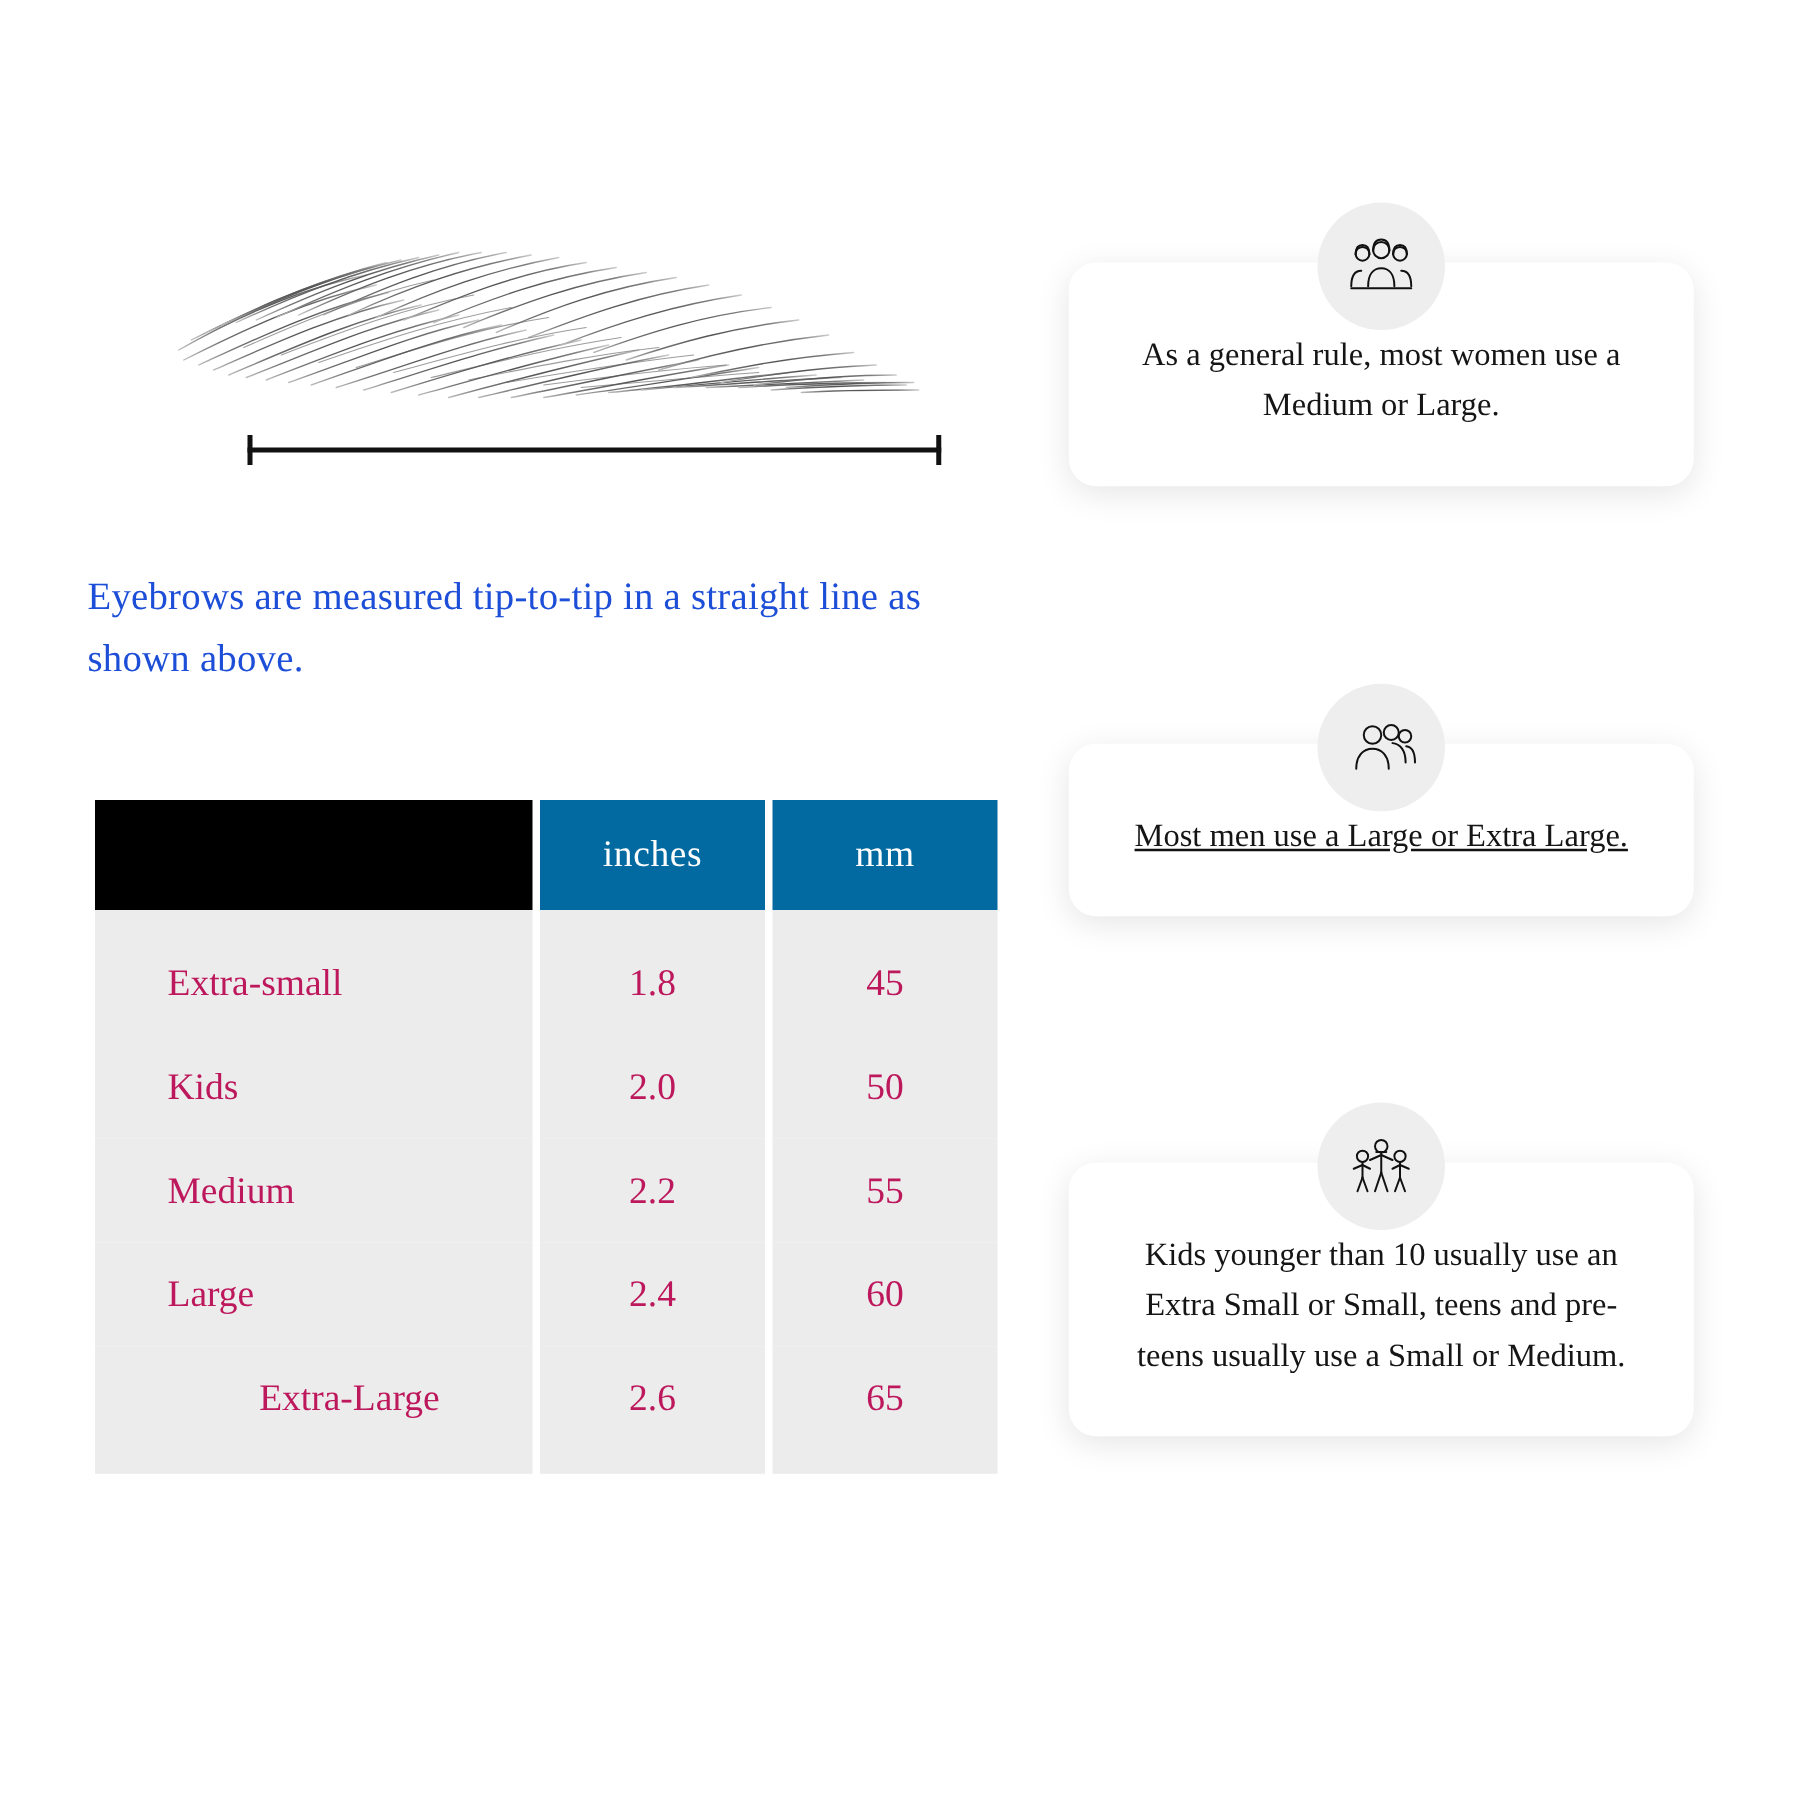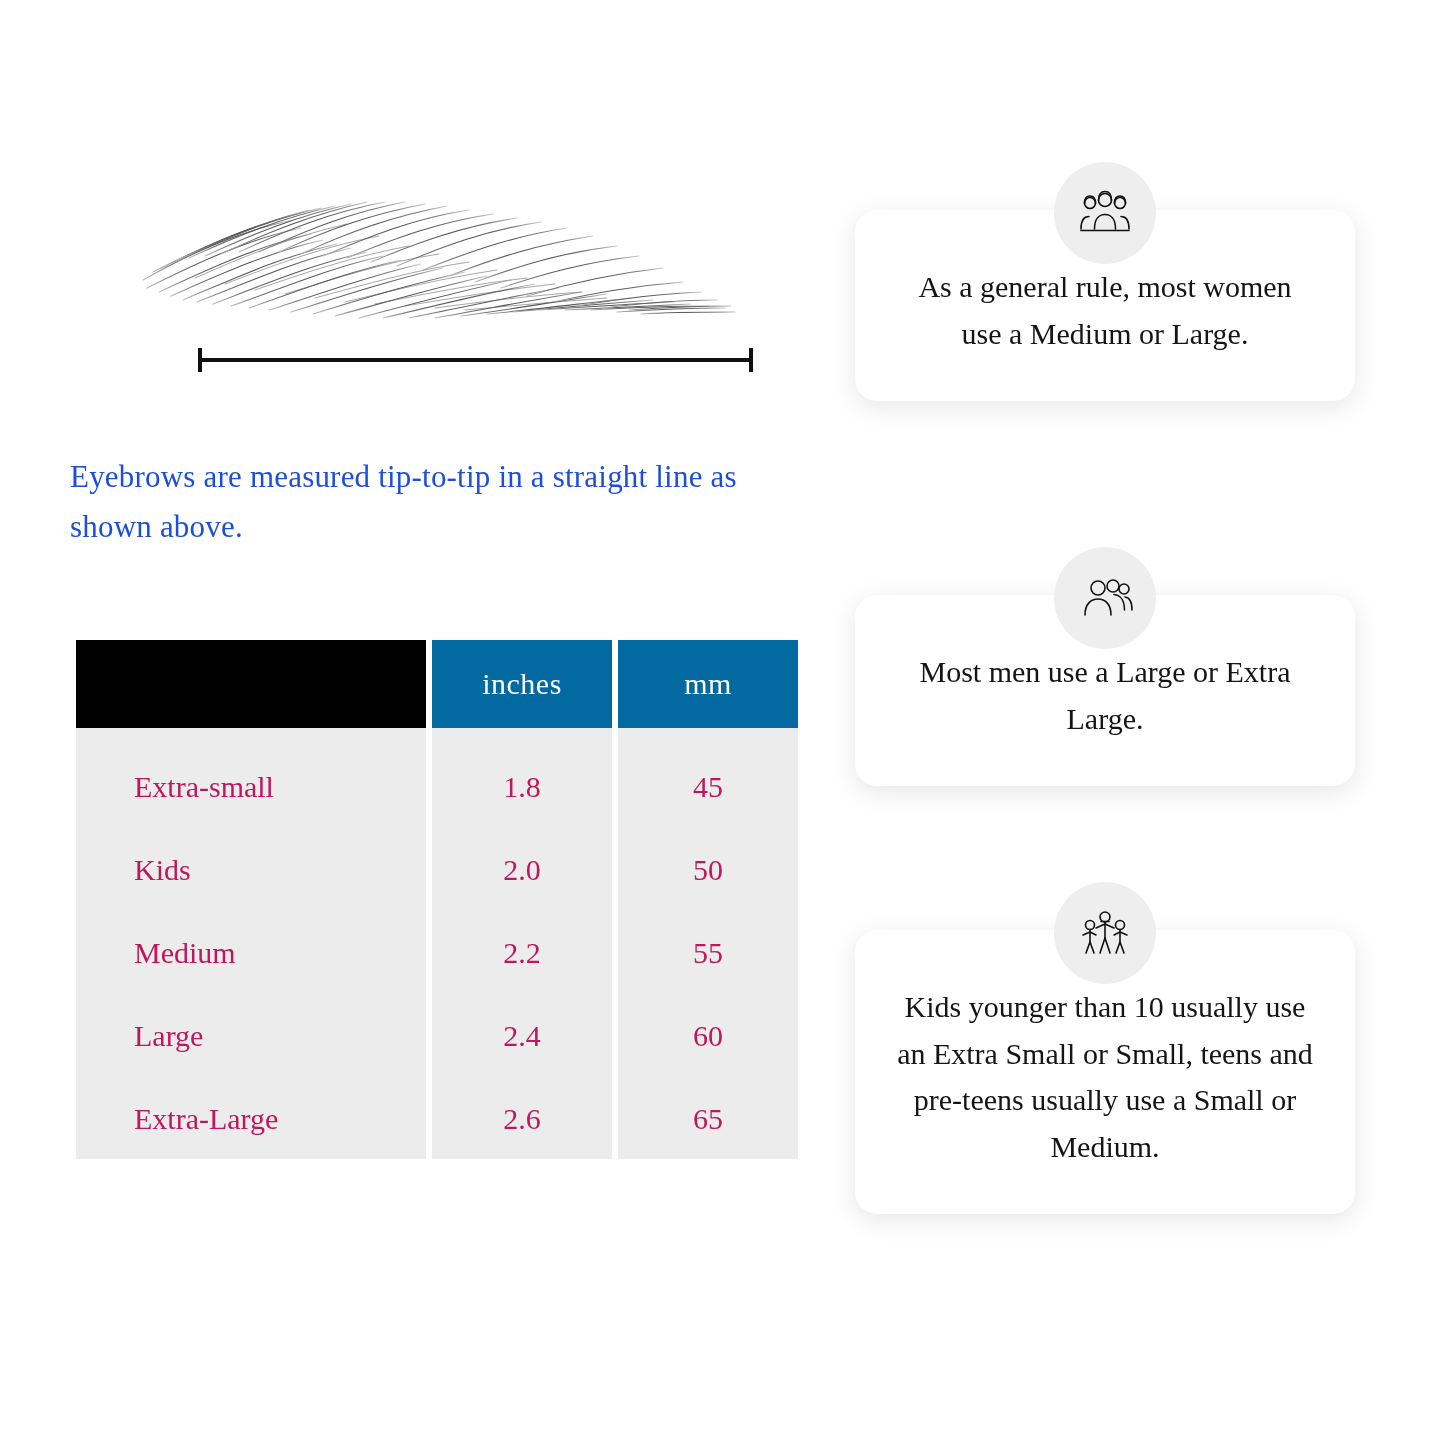--- a/index.html
+++ b/index.html
@@ -104,60 +104,60 @@
     text-align: left;
     padding-left: 58px;
   }
   .size-table td.num {
     text-align: center;
   }
   .col-name { width: 350px; }
   .col-in { width: 180px; }
   .col-mm { width: 180px; }
   .size-table tr:first-child td { padding-top: 18px; }
-  .size-table tr:last-child td { padding-bottom: 0; }
+  .size-table tr:last-child td { padding-bottom: 20px; text-align: center; }
 
   
   .right-col {
     position: absolute;
     left: 845px;
     top: 160px;
     width: 520px;
   }
   .tip-card {
     position: relative;
     background: #ffffff;
     border-radius: 22px;
     box-shadow: 0 6px 26px rgba(0,0,0,0.10);
     padding: 54px 40px 44px 40px;
     margin-bottom: 0;
     text-align: center;
   }
   .tip-card .tip-text {
-    font-size: 30px;
+    font-size: 26px;
     line-height: 1.55;
     color: #151515;
   }
   .tip-icon {
     position: absolute;
     top: -48px;
     left: 50%;
     transform: translateX(-50%);
     width: 102px;
     height: 102px;
     border-radius: 50%;
     background: #eeeeee;
     display: flex;
     align-items: center;
     justify-content: center;
   }
   .tip-icon svg { display: block; }
 
   .card-slot-1 { position: absolute; top: 50px; left: 10px; width: 500px; }
-  .card-slot-2 { position: absolute; top: 435px; left: 10px; width: 500px; }
+  .card-slot-2 { position: absolute; top: 435px; left: 10px; width: 500px; text-decoration: underline; }
   .card-slot-3 { position: absolute; top: 770px; left: 10px; width: 500px; }
 </style>
 </head>
 <body>
 
 <div class="page">
 
   <div class="left-col">
 
     <div class="brow-wrap">

